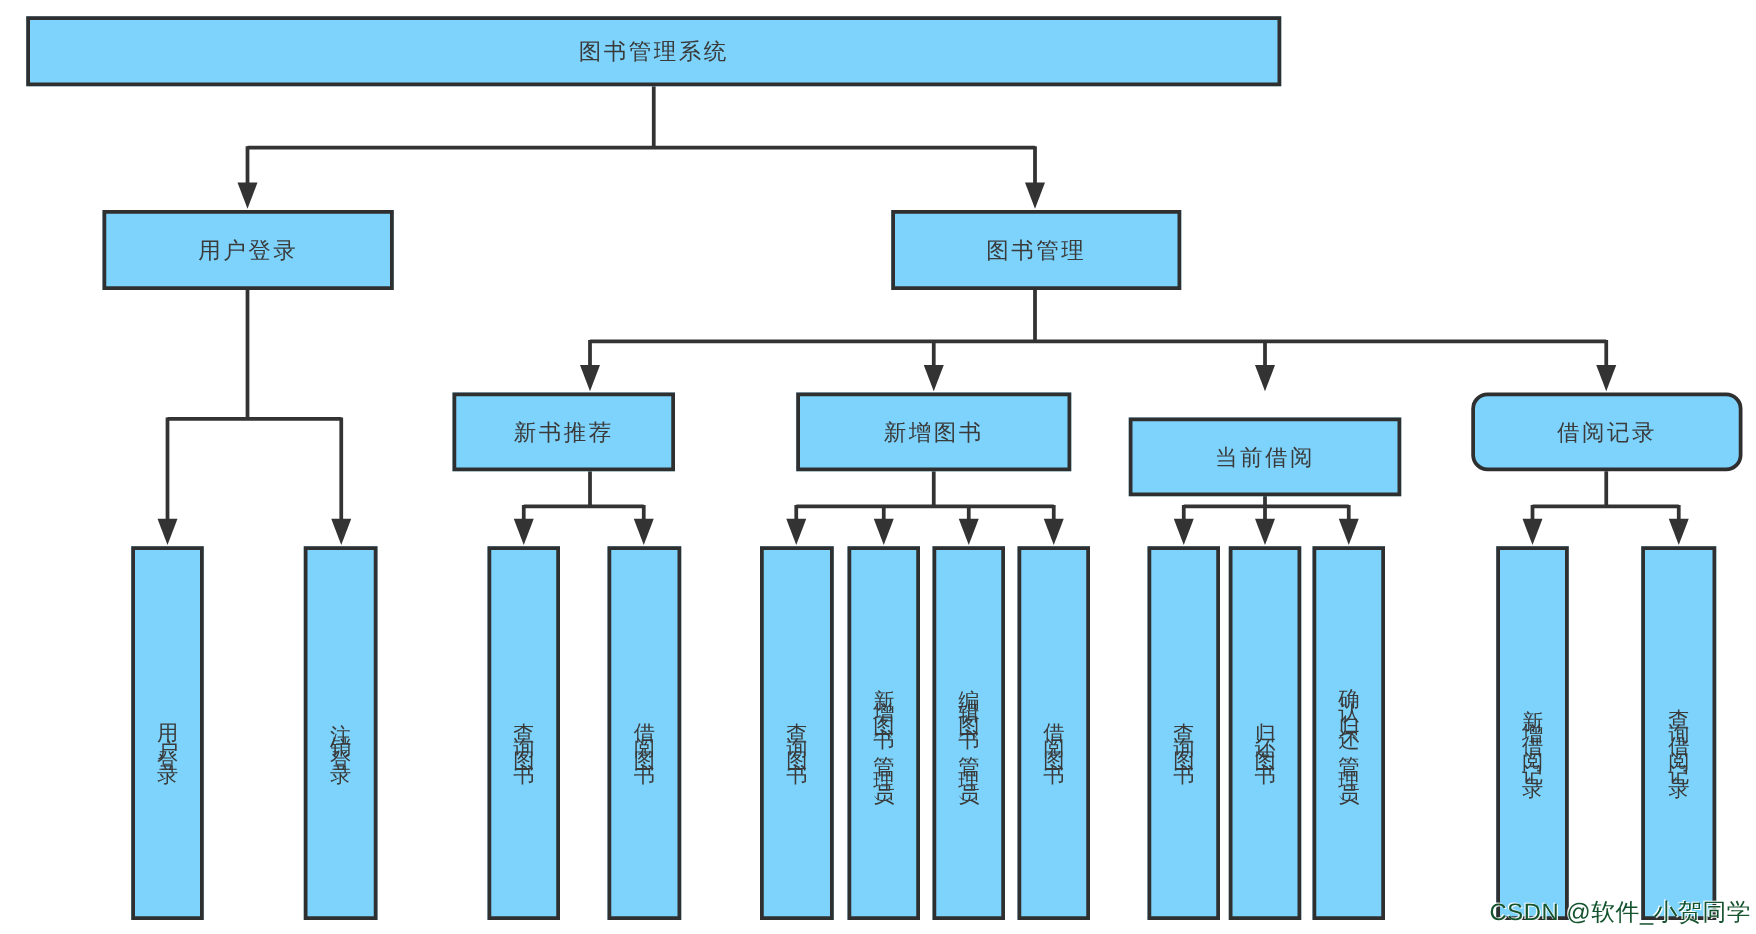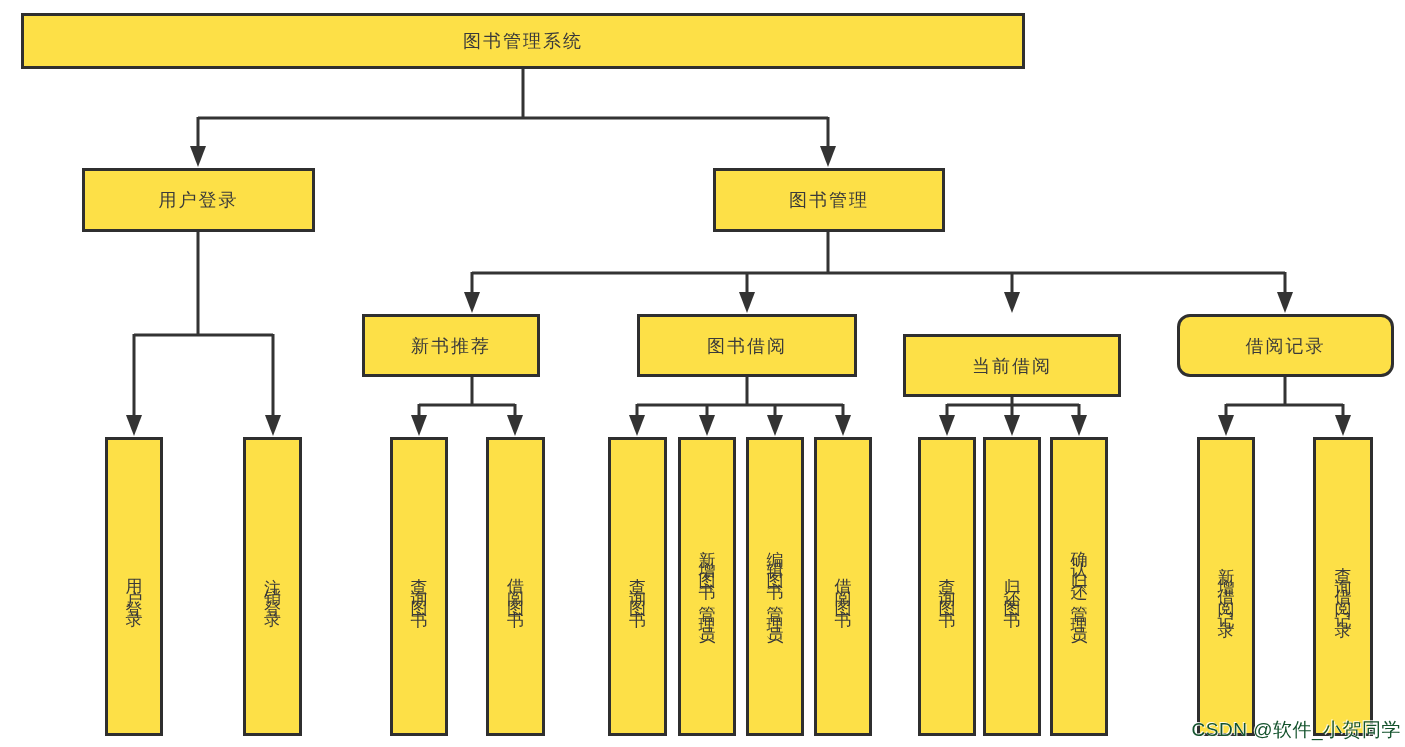--- a/index.html
+++ b/index.html
@@ -14,21 +14,21 @@
     width: 1405px; height: 747px;
     background: #ffffff;
   }
   svg.connectors {
     position: absolute; left: 0; top: 0;
     width: 1405px; height: 747px;
   }
   .node {
     position: absolute;
     box-sizing: border-box;
-    background: #fde047;
+    background: #7dd3fc;
     border: 3px solid #2f2f2f;
     display: flex;
     align-items: center;
     justify-content: center;
     color: #3a3a3a;
   }
   .hbox {
     font-size: 18px;
     letter-spacing: 2px;
     white-space: nowrap;
@@ -106,21 +106,21 @@
       <path d="M1335 415 L1351 415 L1343 436 Z"></path>
     </g>
   </svg>
 
   <div class="node hbox" style="left:21px; top:13px; width:1004px; height:56px;">图书管理系统</div>
 
   <div class="node hbox" style="left:82px; top:168px; width:233px; height:64px;">用户登录</div>
   <div class="node hbox" style="left:713px; top:168px; width:232px; height:64px;">图书管理</div>
 
   <div class="node hbox" style="left:362px; top:314px; width:178px; height:63px;">新书推荐</div>
-  <div class="node hbox" style="left:637px; top:314px; width:220px; height:63px;">图书借阅</div>
+  <div class="node hbox" style="left:637px; top:314px; width:220px; height:63px;">新增图书</div>
   <div class="node hbox" style="left:903px; top:314px; width:218px; height:63px;margin-top:20px;">当前借阅</div>
   <div class="node hbox" style="left:1177px; top:314px; width:217px; height:63px;border-radius:13px;">借阅记录</div>
 
   <div class="node vbox" style="left:105px; top:437px; width:58px; height:299px;">用户登录</div>
   <div class="node vbox" style="left:243px; top:437px; width:59px; height:299px;">注销登录</div>
 
   <div class="node vbox" style="left:390px; top:437px; width:58px; height:299px;">查询图书</div>
   <div class="node vbox" style="left:486px; top:437px; width:59px; height:299px;">借阅图书</div>
 
   <div class="node vbox" style="left:608px; top:437px; width:59px; height:299px;">查询图书</div>

